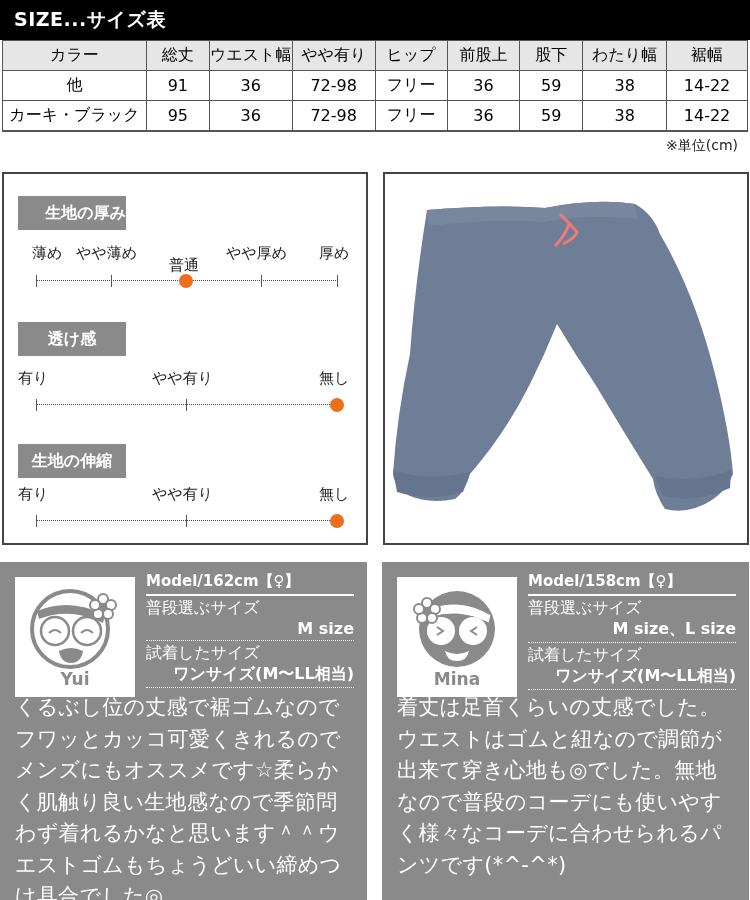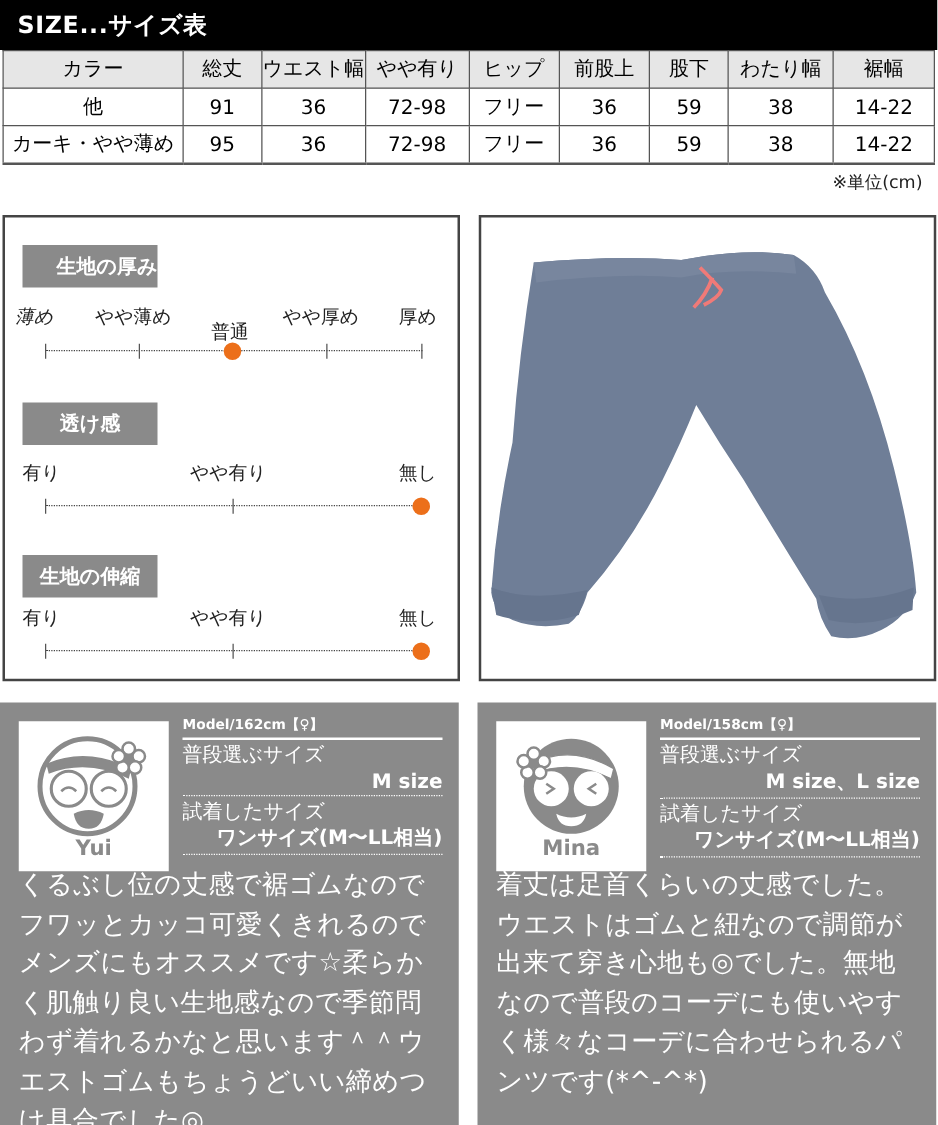--- a/index.html
+++ b/index.html
@@ -25,21 +25,21 @@
   .scale-line .dot { position: absolute; top: -1px; width: 14px; height: 14px; border-radius: 50%; background: #ec6f1a; margin-left: -7px; }
 
   .photo-box { position: absolute; left: 383px; top: 172px; width: 366px; height: 373px; border: 2px solid #444; background: #fff; overflow: hidden; }
 
   .model-panel { position: absolute; top: 562px; width: 367px; height: 338px; background: #8a8a8a; }
   .model-panel.left { left: 0; }
   .model-panel.right { left: 382px; }
   .avatar-box { position: absolute; left: 15px; top: 15px; width: 120px; height: 120px; background: #fff; }
   .avatar-name { position: absolute; left: 0; right: 0; bottom: 8px; text-align: center; color: #8a8a8a; font-size: 17px; font-weight: bold; }
   .model-info { position: absolute; left: 146px; top: 10px; width: 208px; color: #fff; }
-  .model-info .height { font-weight: bold; font-size: 11px; padding-bottom: 3px; border-bottom: 2px solid #fff; }
+  .model-info .height { font-weight: bold; font-size: 15px; padding-bottom: 3px; border-bottom: 2px solid #fff; }
   .model-info .lbl { font-size: 16px; margin-top: 2px; }
   .model-info .val { font-weight: bold; font-size: 16px; text-align: right; padding-bottom: 2px; border-bottom: 1px dotted #fff; }
   .model-comment { position: absolute; left: 15px; top: 130px; width: 340px; color: #fff; font-size: 21px; line-height: 31.5px; letter-spacing: 0.3px; }
 </style>
 </head>
 <body>
 
 <div class="title-bar">
   <div class="title">SIZE...サイズ表</div>
 </div>
@@ -73,40 +73,40 @@
     <td>91</td>
     <td>36</td>
     <td>72-98</td>
     <td>フリー</td>
     <td>36</td>
     <td>59</td>
     <td>38</td>
     <td>14-22</td>
   </tr>
   <tr class="last">
-    <td>カーキ・やや薄め</td>
+    <td>カーキ・ブラック</td>
     <td>95</td>
     <td>36</td>
     <td>72-98</td>
     <td>フリー</td>
     <td>36</td>
     <td>59</td>
     <td>38</td>
     <td>14-22</td>
   </tr>
 </tbody>
   </table>
 
 <div class="unit-note">※単位(cm)</div>
 
 <div class="fabric-box">
 
   <div class="fabric-label" style="top:22px;text-align:right;">生地の厚み</div>
   <div class="scale-texts" style="top:70px; left:0;">
-    <span style="left:8px;font-style:italic;">薄め</span>
+    <span style="left:28px;">薄め</span>
     <span style="left:72px;">やや薄め</span>
     <span style="left:165px;margin-top:12px;">普通</span>
     <span style="left:222px;">やや厚め</span>
     <span style="left:315px;">厚め</span>
   </div>
   <div class="scale-line" style="top:101px; width:302px;">
     <div class="dots"></div>
     <div class="tick" style="left:0;"></div>
     <div class="tick" style="left:75px;"></div>
     <div class="tick" style="left:225px;"></div>

